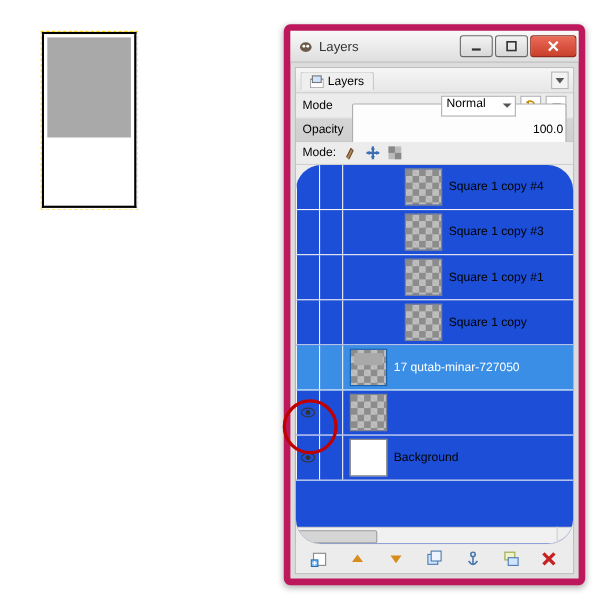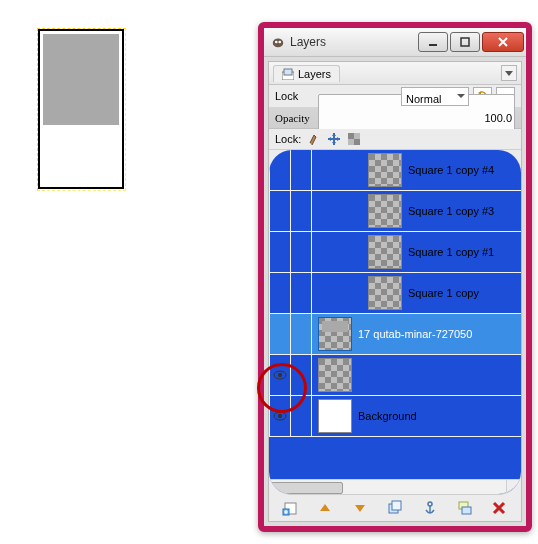--- a/index.html
+++ b/index.html
@@ -131,39 +131,39 @@
   }
   .moderow .spacer{flex:1;}
   .mode-select{
     height:17px;
     border:1px solid #b0b0b0;
     background:#fff;
     padding:0 14px 0 4px;
     font-size:11px;
     position:relative;
     min-width:48px;
-    display:flex;align-items:flex-end;
+    display:flex;align-items:flex-start;
   }
   .mode-select::after{
     content:"";
     position:absolute; right:3px; top:6px;
     border:4px solid transparent;
     border-top-color:#555;
   }
   .tinybtn{
     width:17px;height:17px;border:1px solid #b0b0b0;background:#fff;
     display:flex;align-items:center;justify-content:center;
   }
 
   .opacityrow{
     height:20px;display:flex;align-items:center;padding:0 6px;
     background: linear-gradient(#d5d5d5,#cfcfcf);
     border-bottom:1px solid #c0c0c0;
   }
-  .opacityrow .lbl{flex:0 0 auto;font-family:Liberation Serif, serif;}
+  .opacityrow .lbl{flex:0 0 auto;}
   .opacityrow .val{
     flex:1;text-align:right;
     border:1px solid #aeaeae;background:#fdfdfd;
     height:14px;line-height:14px;padding:16px 2px;margin-left:8px;
     border-radius:2px;
   }
 
   .lockrow{
     height:20px;display:flex;align-items:center;gap:6px;padding:0 6px;
     background:#ececec;border-bottom:1px solid #cfcfcf;
@@ -303,21 +303,21 @@
         <span>Layers</span>
       </div>
       <div class="tab-menu">
         <svg width="8" height="8">
             <path d="M0 2 L8 2 L4 7 Z" fill="#555"></path>
           </svg>
       </div>
     </div>
 
     <div class="moderow">
-      <span>Lock</span>
+      <span>Mode</span>
       <span class="spacer"></span>
       <div class="mode-select">
         <span>Normal</span>
       </div>
       <div class="tinybtn">
         <svg width="11" height="11">
             <path d="M4 1 A4 4 0 1 1 1 6" fill="none" stroke="#c88a00" stroke-width="1.5"></path>
             <path d="M4 0 L1 2 L4 4 Z" fill="#c88a00"></path>
           </svg>
       </div>
@@ -327,21 +327,21 @@
           </svg>
       </div>
     </div>
 
     <div class="opacityrow">
       <span class="lbl">Opacity</span>
       <span class="val">100.0</span>
     </div>
 
     <div class="lockrow">
-      <span>Lock:</span>
+      <span>Mode:</span>
       <span class="lockicon">
         <svg width="12" height="12">
             <path d="M2 10 L6 2 L8 4 L4 12" fill="#b0855a" stroke="#6a4b2c"></path>
           </svg>
       </span>
       <span class="lockicon">
         <svg width="12" height="12">
             <path d="M6 0 L6 12 M0 6 L12 6" stroke="#3b6fb5" stroke-width="2"></path>
             <path d="M6 0 L4 3 L8 3 Z M6 12 L4 9 L8 9 Z M0 6 L3 4 L3 8 Z M12 6 L9 4 L9 8 Z" fill="#3b6fb5"></path>
           </svg>

